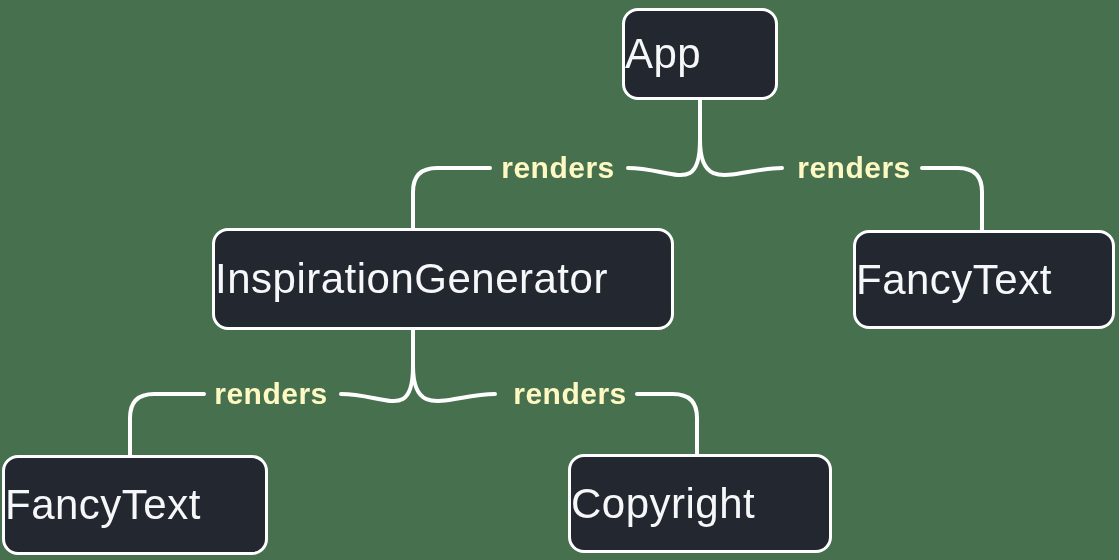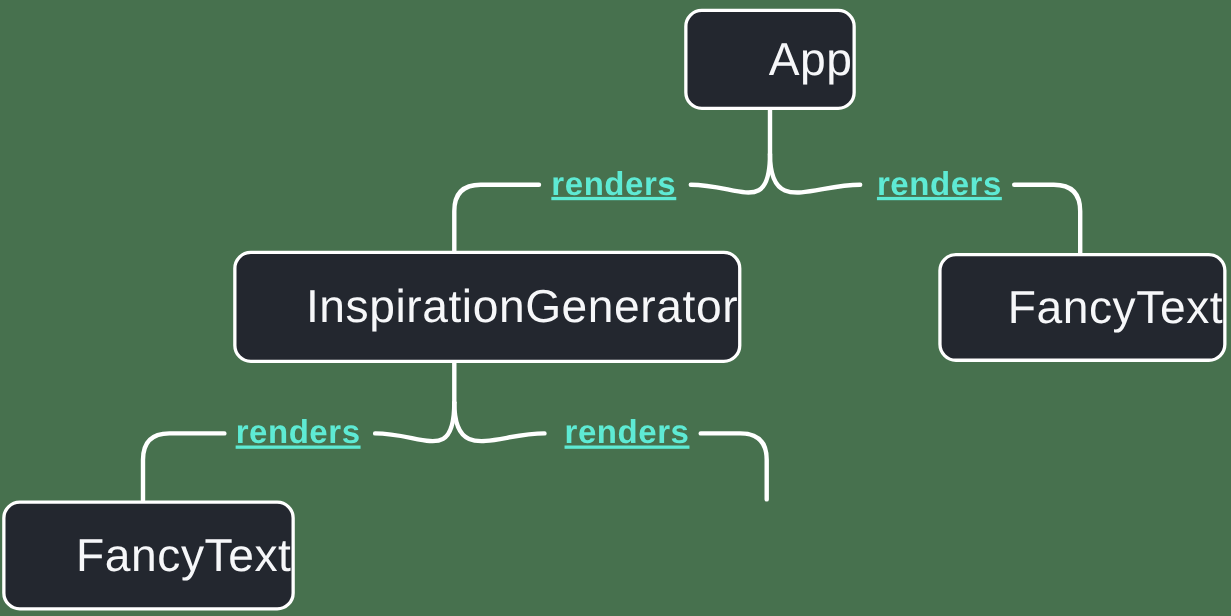--- a/index.html
+++ b/index.html
@@ -29,41 +29,40 @@
     stroke-linecap: round;
   }
   .node {
     position: absolute;
     box-sizing: border-box;
     background: #23272F;
     border: 3.5px solid #FFFFFF;
     border-radius: 16px;
     display: flex;
     align-items: center;
-    justify-content: flex-end;
+    justify-content: flex-start;
     color: #F6F7F9;
     font-size: 42px;
     font-weight: 400;
     letter-spacing: 0.5px;
     white-space: nowrap;
   }
   .node-app            { left: 622px; top: 8px;   width: 156px; height: 92px;  }
   .node-inspiration    { left: 195px; top: 228px; width: 462px; height: 102px; margin-left: 17px; }
   .node-fancy-top      { left: 853px; top: 230px; width: 262px; height: 99px;  }
   .node-fancy-bottom   { left: 2px;   top: 455px; width: 266px; height: 100px; }
   .node-copyright      { left: 568px; top: 454px; width: 264px; height: 99px;  }
   .edge-label {
     position: absolute;
     transform: translate(-50%, -50%);
-    color: #5eead4;
+    color: #fef9c3;
     font-size: 30px;
     font-weight: 700;
     letter-spacing: 0.5px;
     white-space: nowrap;
-    text-decoration: underline;
   }
   .edge-label-1 { left: 558px; top: 168px; }
   .edge-label-2 { left: 854px; top: 168px; }
   .edge-label-3 { left: 271px; top: 394px; }
   .edge-label-4 { left: 570px; top: 394px; }
 </style>
 </head>
 <body>
 
 <div class="canvas">
@@ -96,19 +95,22 @@
   </div>
 
   <div class="node node-fancy-top">
     <span>FancyText</span>
   </div>
 
   <div class="node node-fancy-bottom">
     <span>FancyText</span>
   </div>
 
+  <div class="node node-copyright">
+    <span>Copyright</span>
+  </div>
 
   <span class="edge-label edge-label-1">renders</span>
   <span class="edge-label edge-label-2">renders</span>
   <span class="edge-label edge-label-3">renders</span>
   <span class="edge-label edge-label-4">renders</span>
 
 </div>
 
 </body></html>

